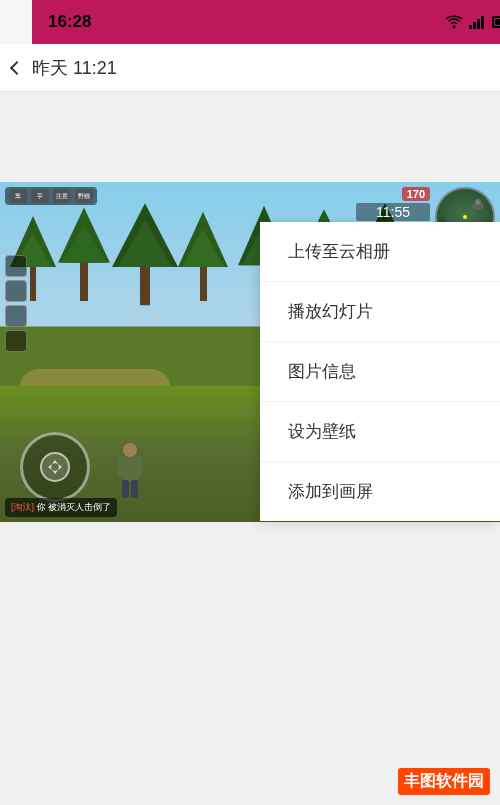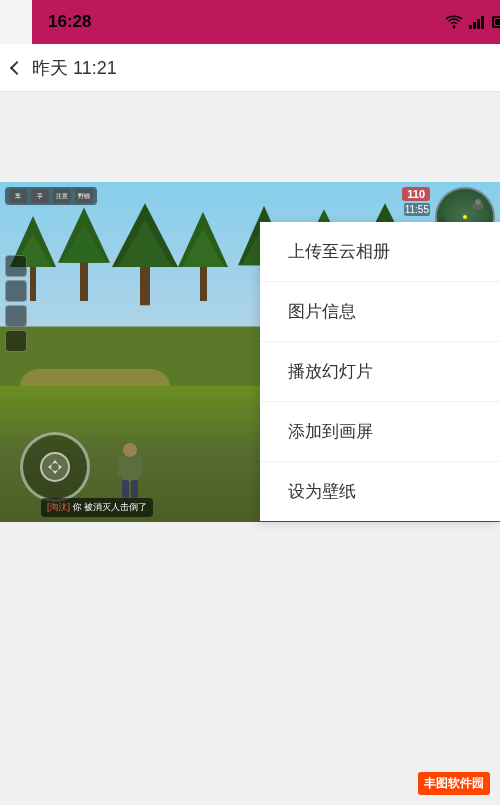--- a/index.html
+++ b/index.html
@@ -266,21 +266,20 @@
     
     .kill-notify {
       position: absolute;
       bottom: 5px;
       left: 5px;
       background: rgba(0,0,0,0.6);
       border-radius: 4px;
       padding: 3px 6px;
       color: #fff;
       font-size: 9px;
-      margin-left: 36px;
     }
 
     
     .context-menu {
       position: absolute;
       top: 130px;
       right: 0;
       width: 240px;
       background: #fff;
       box-shadow: -2px 2px 10px rgba(0,0,0,0.15);
@@ -301,21 +300,21 @@
       border-bottom: none;
     }
 
     
     .watermark {
       position: absolute;
       bottom: 10px;
       right: 10px;
       background: #ff4500;
       color: #fff;
-      font-size: 12px;
+      font-size: 16px;
       padding: 3px 6px;
       border-radius: 3px;
       z-index: 50;
     }
 
     .watermark-text {
       font-weight: bold;
     }
   </style>
 </head>
@@ -402,22 +401,22 @@
     <div class="game-hud">
 
       <div class="hud-top-left">
         <div class="hud-icon" style="font-size:6px;color:#fff;background:rgba(80,80,80,0.8);">车</div>
         <div class="hud-icon" style="font-size:6px;color:#fff;background:rgba(80,80,80,0.8);">手</div>
         <div class="hud-icon" style="font-size:6px;color:#fff;background:rgba(80,80,80,0.8);">注意</div>
         <div class="hud-icon" style="font-size:6px;color:#fff;background:rgba(80,80,80,0.8);">野猫</div>
       </div>
 
       <div style="position:absolute;top:5px;right:70px;display:flex;flex-direction:column;align-items:flex-end;gap:2px;">
-        <div style="background:rgba(200,50,50,0.8);color:#fff;font-size:11px;font-weight:bold;padding:1px 5px;border-radius:3px;">110</div>
-        <div style="color:#fff;font-size:10px;background:rgba(0,0,0,0.4);padding:1px 1px;border-radius:2px;">11:55</div>
+        <div style="background:rgba(200,50,50,0.8);color:#fff;font-size:11px;font-weight:bold;padding:1px 5px;border-radius:3px;">170</div>
+        <div style="color:#fff;font-size:14px;background:rgba(0,0,0,0.4);padding:1px 20px;border-radius:2px;">11:55</div>
       </div>
 
       <div class="mini-map">
         <div class="mini-map-inner"></div>
         <div class="player-dot"></div>
 
         <svg style="position:absolute;top:5px;right:5px;" width="20" height="20" viewBox="0 0 20 20">
           <ellipse cx="10" cy="12" rx="6" ry="4" fill="#666" opacity="0.7"></ellipse>
           <circle cx="10" cy="8" r="3" fill="#888" opacity="0.7"></circle>
         </svg>
@@ -464,30 +463,30 @@
         </svg>
       </div>
     </div>
   </div>
 
   <div class="context-menu">
     <div class="menu-item">
       <span>上传至云相册</span>
     </div>
     <div class="menu-item">
+      <span>播放幻灯片</span>
+    </div>
+    <div class="menu-item">
       <span>图片信息</span>
     </div>
     <div class="menu-item">
-      <span>播放幻灯片</span>
+      <span>设为壁纸</span>
     </div>
     <div class="menu-item">
       <span>添加到画屏</span>
-    </div>
-    <div class="menu-item">
-      <span>设为壁纸</span>
     </div>
   </div>
 
   <div class="watermark">
     <span class="watermark-text">丰图软件园</span>
   </div>
 
 </div>
 
 </body></html>

